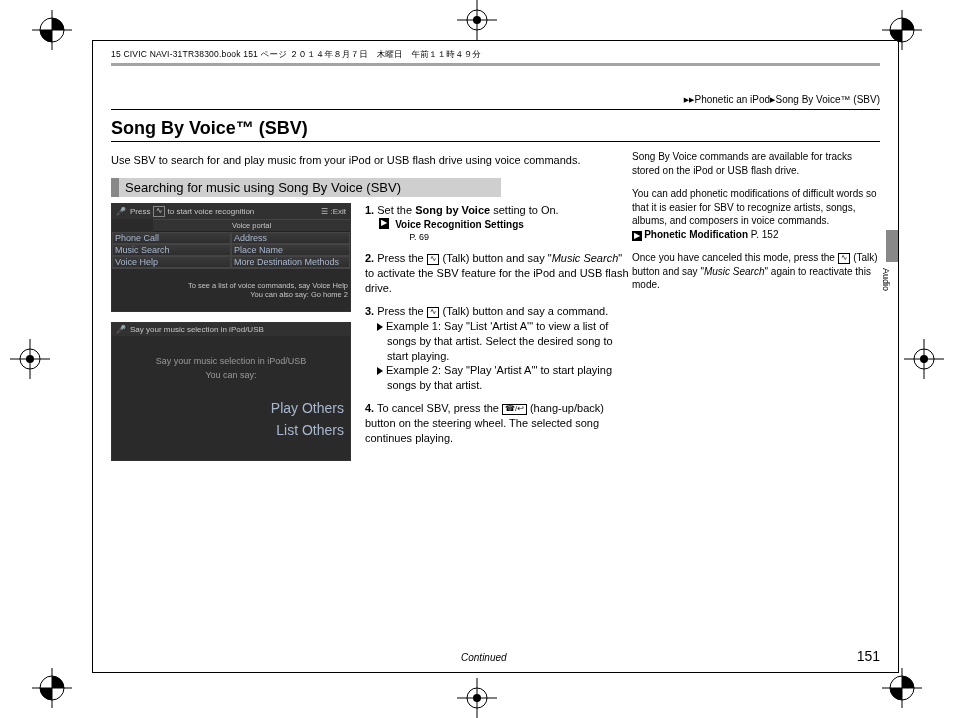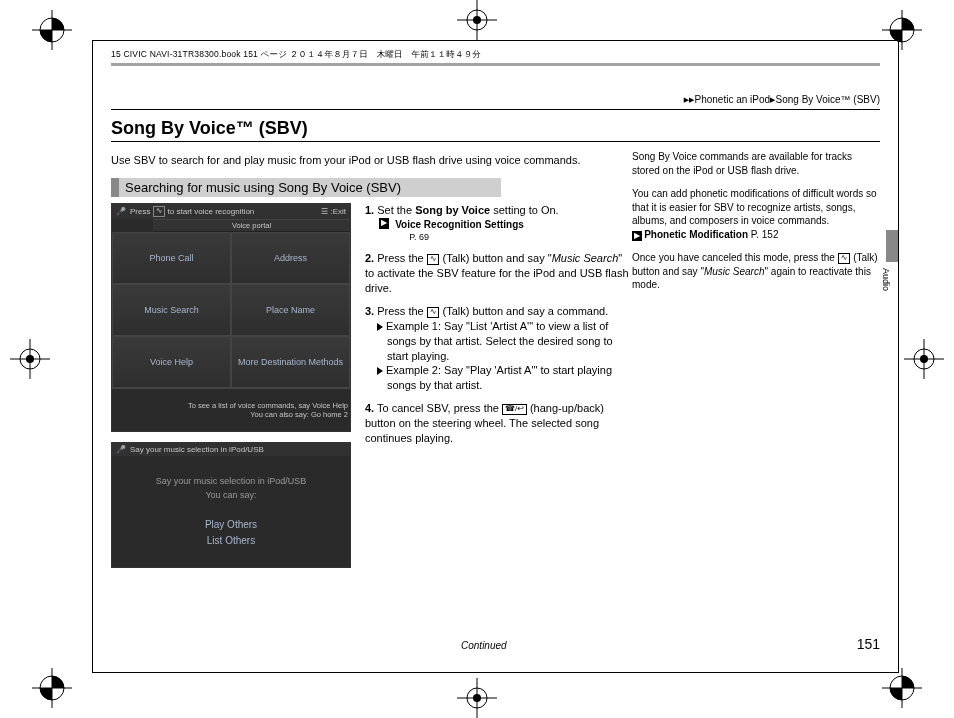--- a/index.html
+++ b/index.html
@@ -130,42 +130,42 @@
     border-top: 1px solid #444;
     border-bottom: 1px solid #222;
     margin-left: 41px;
   }
   .screen .grid {
     display: grid;
     grid-template-columns: 1fr 1fr;
   }
   .screen .cell {
     border: 1px solid #444;
-    text-align: center;
-    padding: 20px 2px;
+    padding: 0 2px;
     color: #a8b8cf;
     font-size: 9px;
     background: linear-gradient(#3a3a3a,#2e2e2e);
   }
   .screen .footer {
     text-align: right;
     font-size: 7.5px;
     padding: 12px 2px;
     border-top: 1px solid #444;
     line-height: 1.2;
   }
   .screen.voice .body {
     padding: 18px 6px;
     text-align: center;
     line-height: 1.6;
   }
   .screen.voice .body .hint { opacity: .7; }
   .screen.voice .body .opt {
     color: #a8b8cf;
-    font-size: 10px;
+    font-size: 14px;
+    text-align: right;
   }
 
   .step { margin-bottom: 8px; }
   .step b { font-weight: bold; }
   .sublink {
     margin-left: 14px;
     font-size: 10px;
     display: flex;
     gap: 4px;
     align-items: flex-start;
@@ -231,21 +231,21 @@
     position: absolute;
     right: -35px;
     top: 118px;
     font-size: 9px;
     transform: rotate(90deg);
     transform-origin: left top;
   }
 
   .page-foot {
     position: absolute;
-    bottom: 20px;
+    bottom: 8px;
     left: 18px;
     right: 18px;
     display: flex;
     justify-content: space-between;
     align-items: baseline;
     font-size: 10px;
   }
   .page-foot .cont { font-style: italic; }
   .page-foot .num { font-size: 14px; }
 </style>

